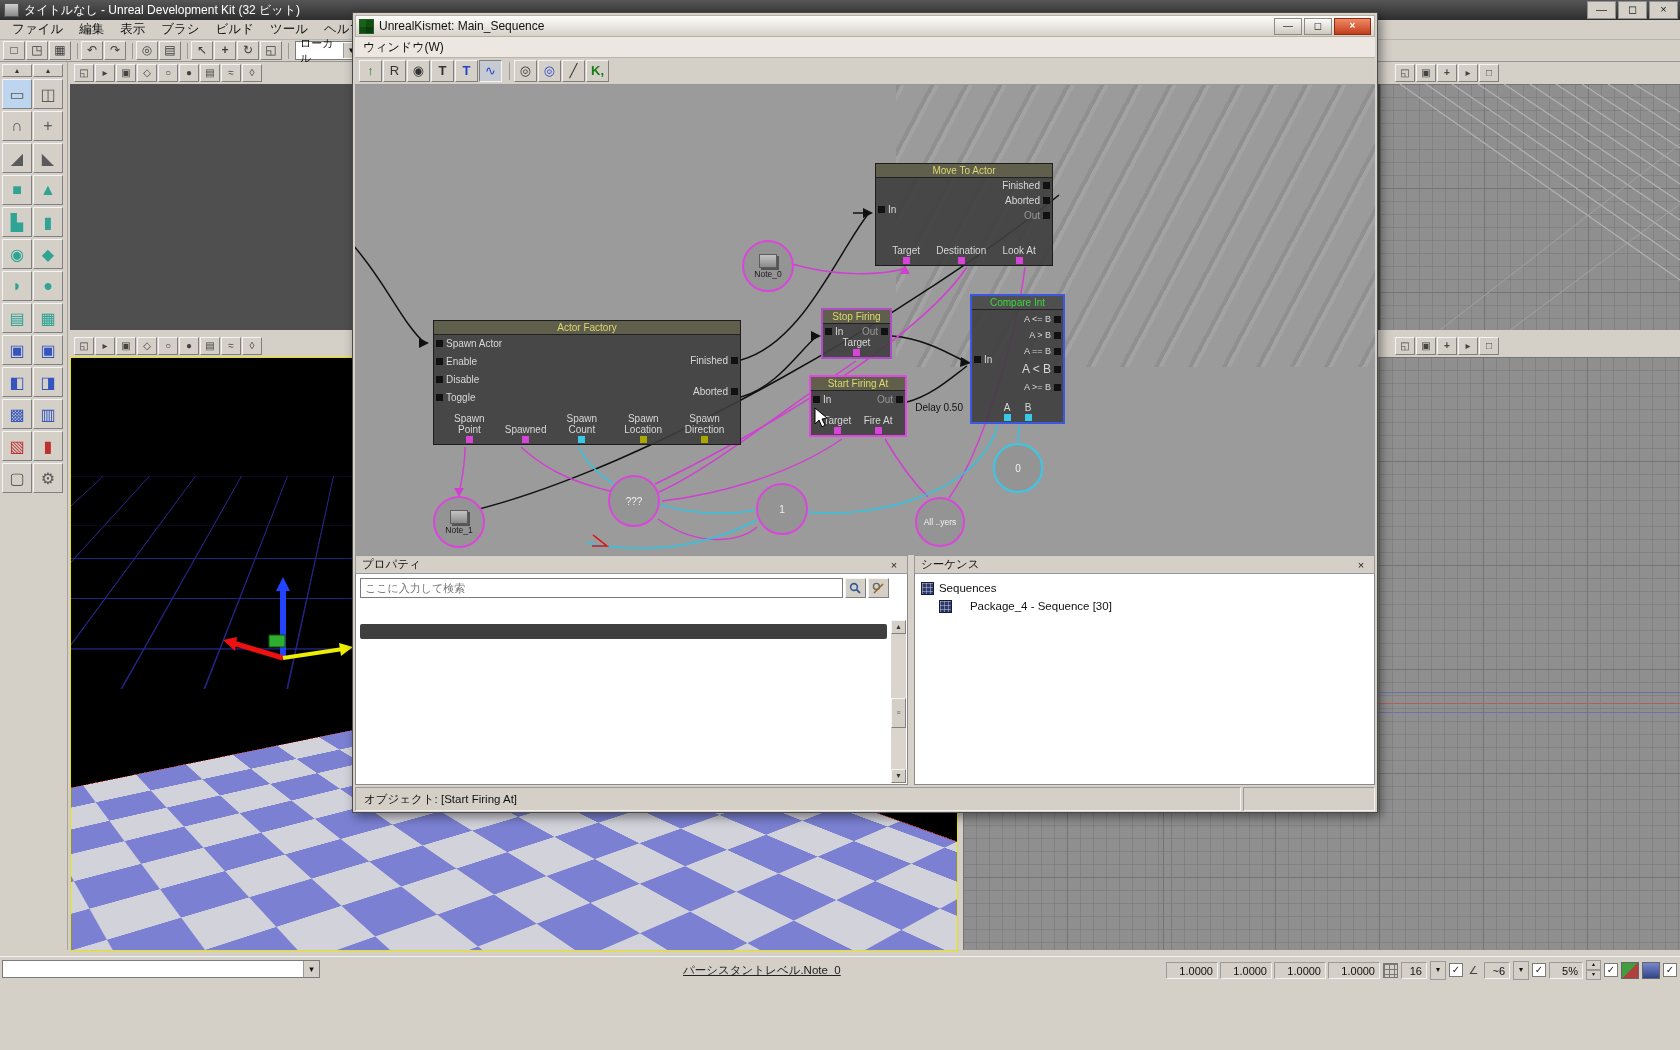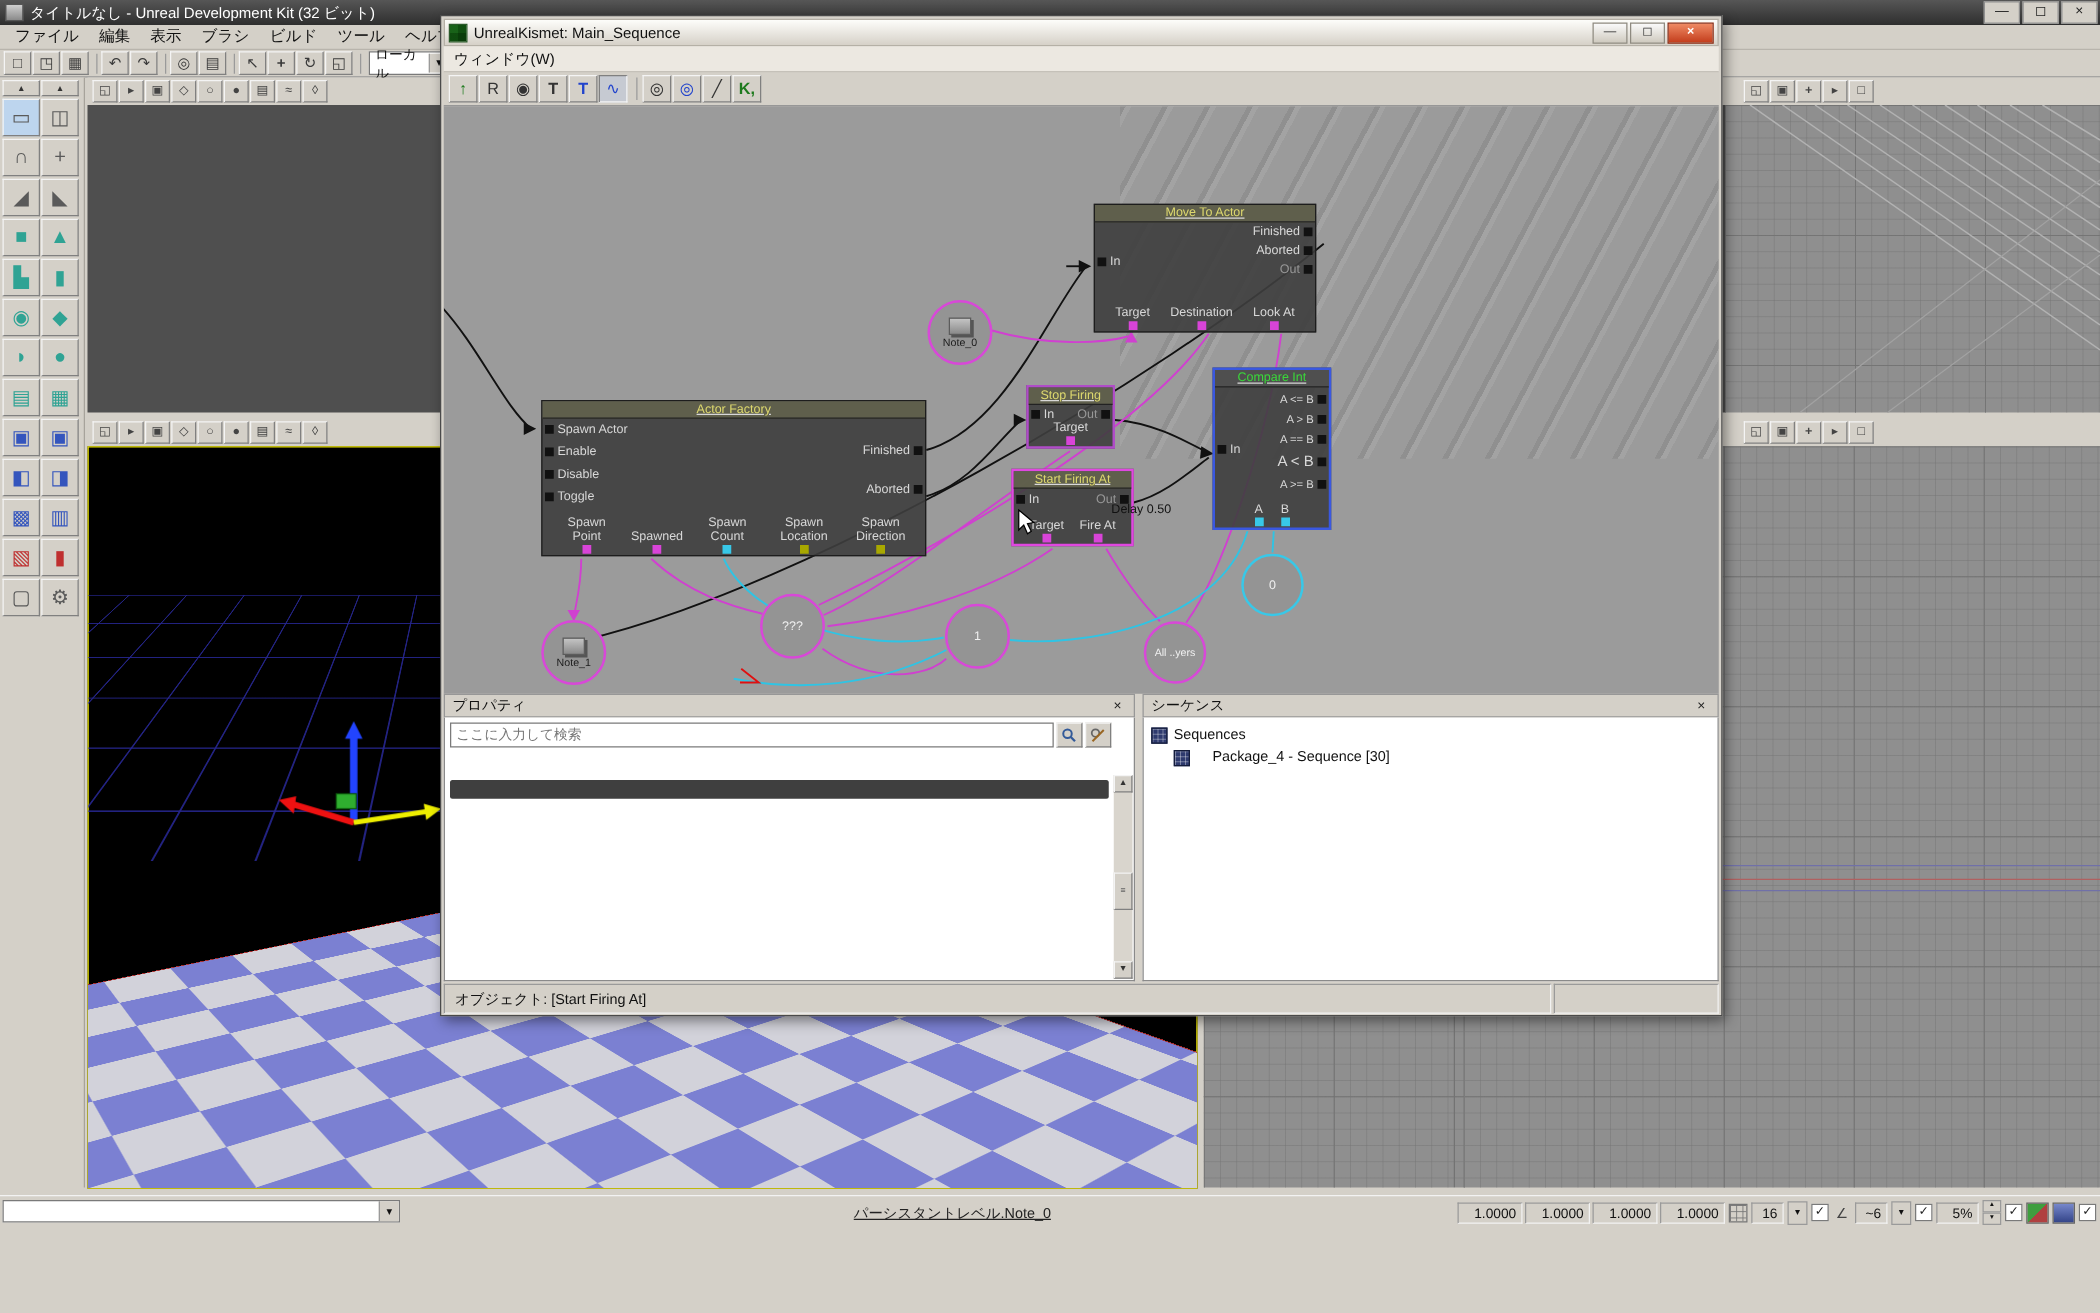--- a/index.html
+++ b/index.html
@@ -104,21 +104,21 @@
   .k-tb-btn{width:23px;height:22px;background:#d4d0c8;border:1px solid;border-color:#f4f4f4 #808080 #808080 #f4f4f4;
     font-size:13px;line-height:20px;text-align:center;color:#333;margin-right:1px;box-sizing:border-box;padding:0;}
   .k-tb-btn.is-sep{width:3px;border:none;background:transparent;border-right:1px solid #9a9a9a;height:18px;margin:0 4px;}
   .k-tb-btn.green{color:#1d7a1d;} .k-tb-btn.blue{color:#2244cc;} .k-tb-btn.bold{font-weight:bold;}
   .k-tb-btn.pressed{border-color:#808080 #f4f4f4 #f4f4f4 #808080;background:#c6cad2;}
   
   .k-canvas{position:relative;width:1020px;height:470px;background:#9b9b9b;overflow:hidden;}
   .streaks{position:absolute;right:0;top:0;width:47%;height:60%;opacity:.5;pointer-events:none;
     background:repeating-linear-gradient(118deg,rgba(50,50,50,.22) 0 4px,rgba(255,255,255,.16) 4px 8px,transparent 8px 30px);}
   .wires{position:absolute;left:0;top:0;}
-  .knode{position:absolute;background:rgba(62,62,62,.9);border:1px solid #1d1d1d;box-sizing:border-box;color:#d8d8d8;text-decoration:underline;}
+  .knode{position:absolute;background:rgba(62,62,62,.9);border:1px solid #1d1d1d;box-sizing:border-box;color:#d8d8d8;}
   .knode.sel{border:2px solid #e048e0;}
   .knode.sel2{border:2px solid #b04cc8;}
   .knode.cond{border:2px solid #3a58e0;}
   .ktitle{height:13px;line-height:13px;text-align:center;font-size:10px;background:rgba(97,97,77,.95);
     color:#ddd86e;border-bottom:1px solid #222;white-space:nowrap;overflow:hidden;}
   .cond .ktitle{color:#3ad83a;background:rgba(80,80,80,.95);}
   .incol{position:absolute;left:2px;display:flex;flex-direction:column;}
   .outcol{position:absolute;right:2px;display:flex;flex-direction:column;align-items:flex-end;}
   .pin{display:flex;align-items:center;gap:3px;font-size:10px;color:#d8d8d8;white-space:nowrap;}
   .pin.dim .plabel{color:#979797;}
@@ -673,21 +673,21 @@
         <div class="bpin c">
               <span class="plabel">A</span>
               <span class="sq"></span>
             </div>
             <div class="bpin c">
               <span class="plabel">B</span>
               <span class="sq"></span>
             </div>
           </div>
       </div>
-      <div class="delay-label" style="left:508px;top:317px;width:100px;text-align:center;">Delay 0.50</div>
+      <div class="delay-label" style="left:508px;top:317px;width:100px;">Delay 0.50</div>
 
       <div class="kvar" style="left:387px;top:155px;align-items:center;">
         <span class="noteicon"></span>
         <span>Note_0</span>
       </div>
       <div class="kvar" style="left:78px;top:411px;">
         <span class="noteicon"></span>
         <span>Note_1</span>
       </div>
       <div class="kvar" style="left:253px;top:390px;">

